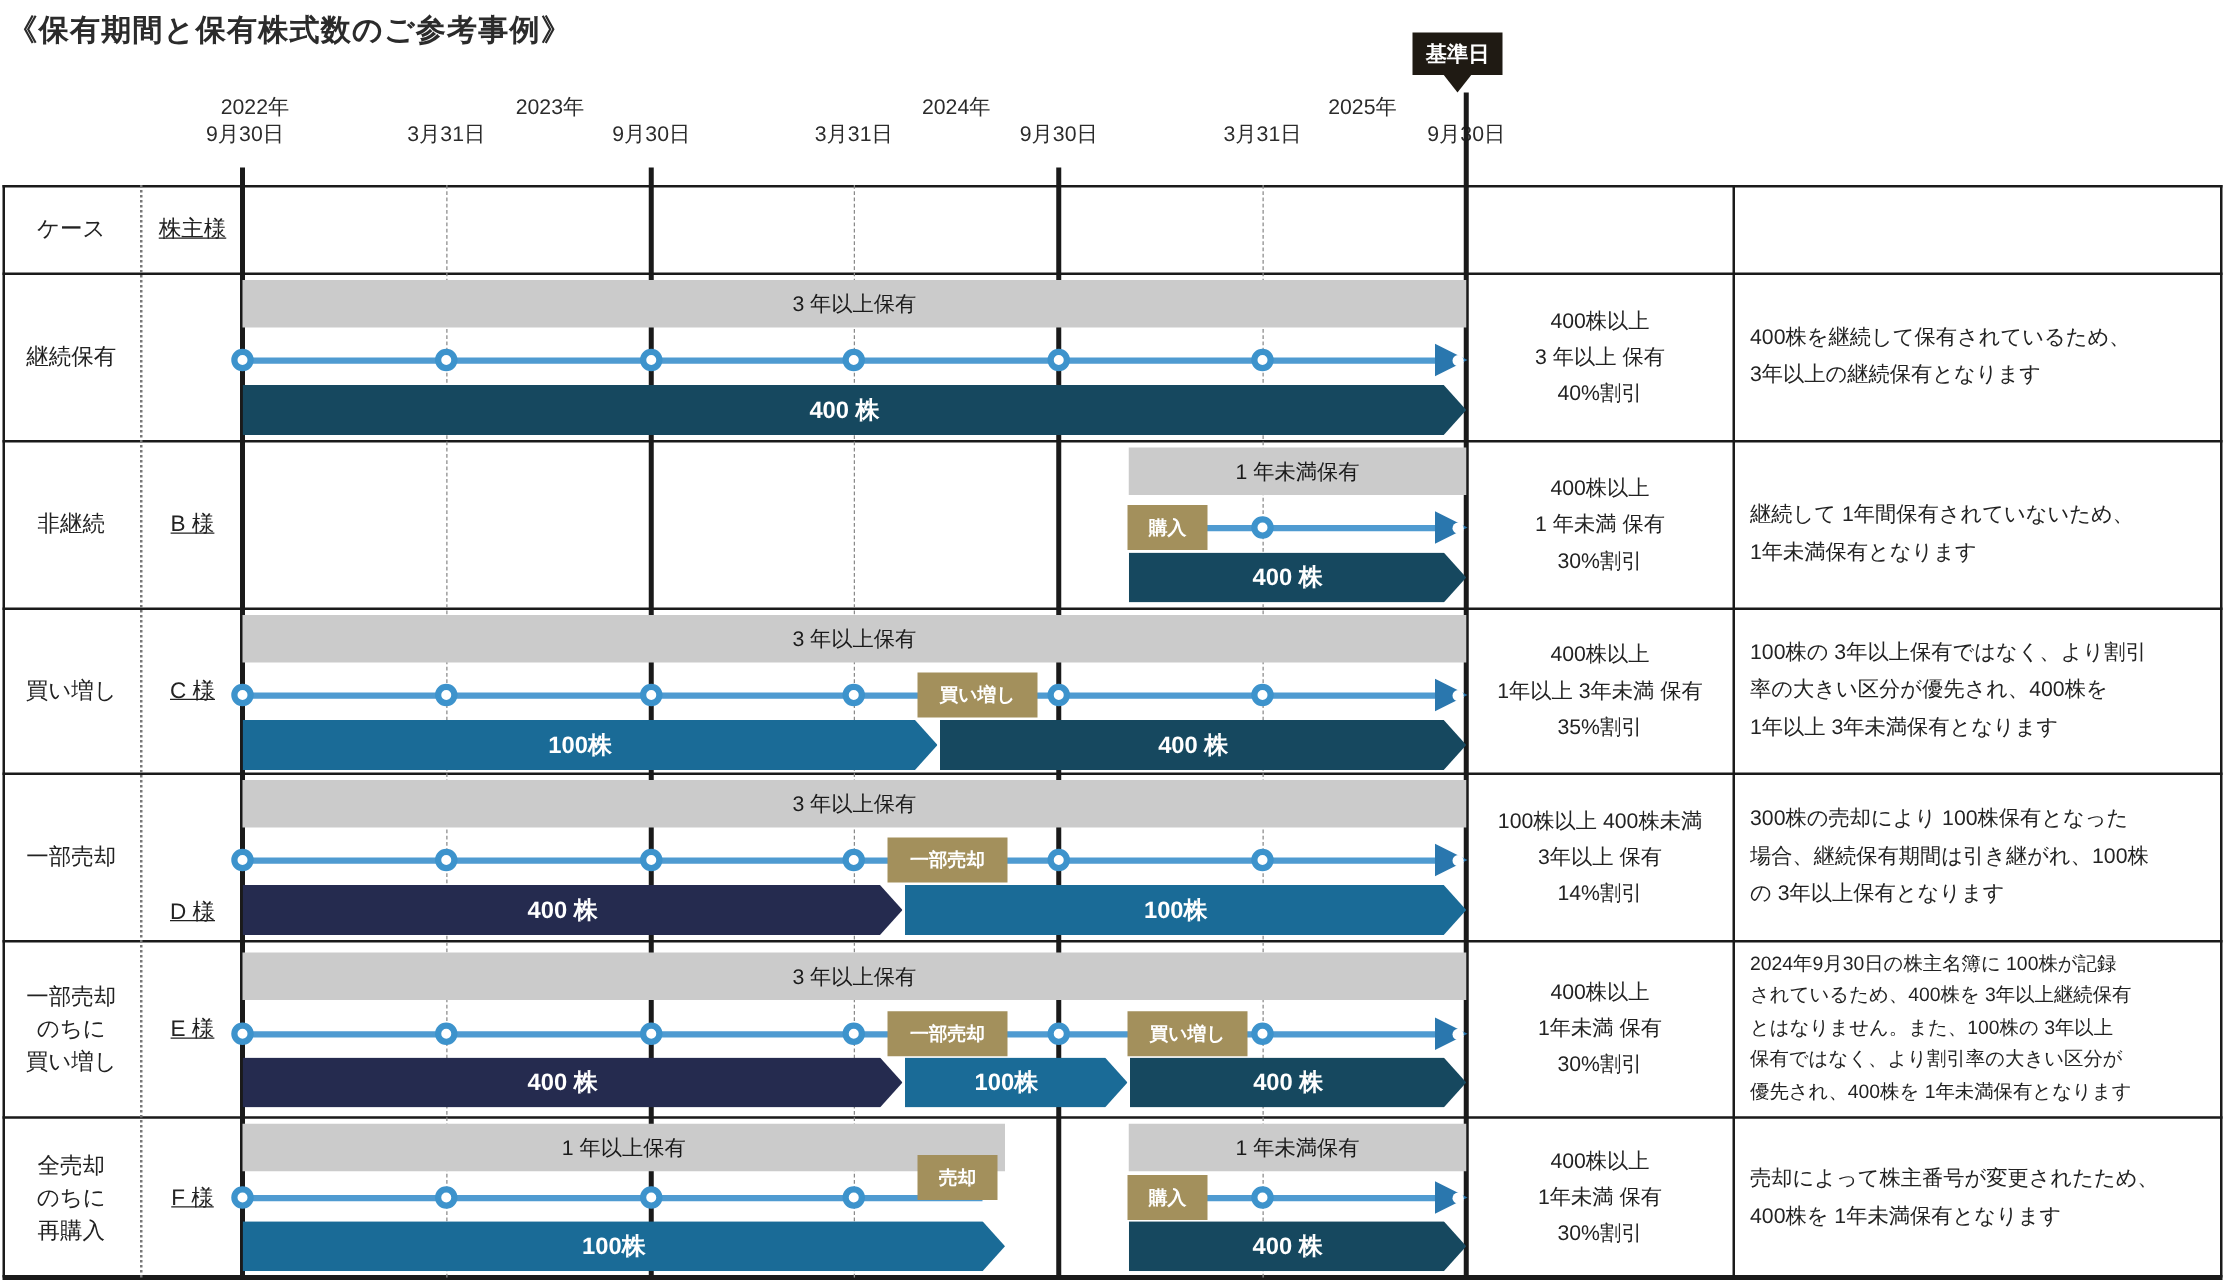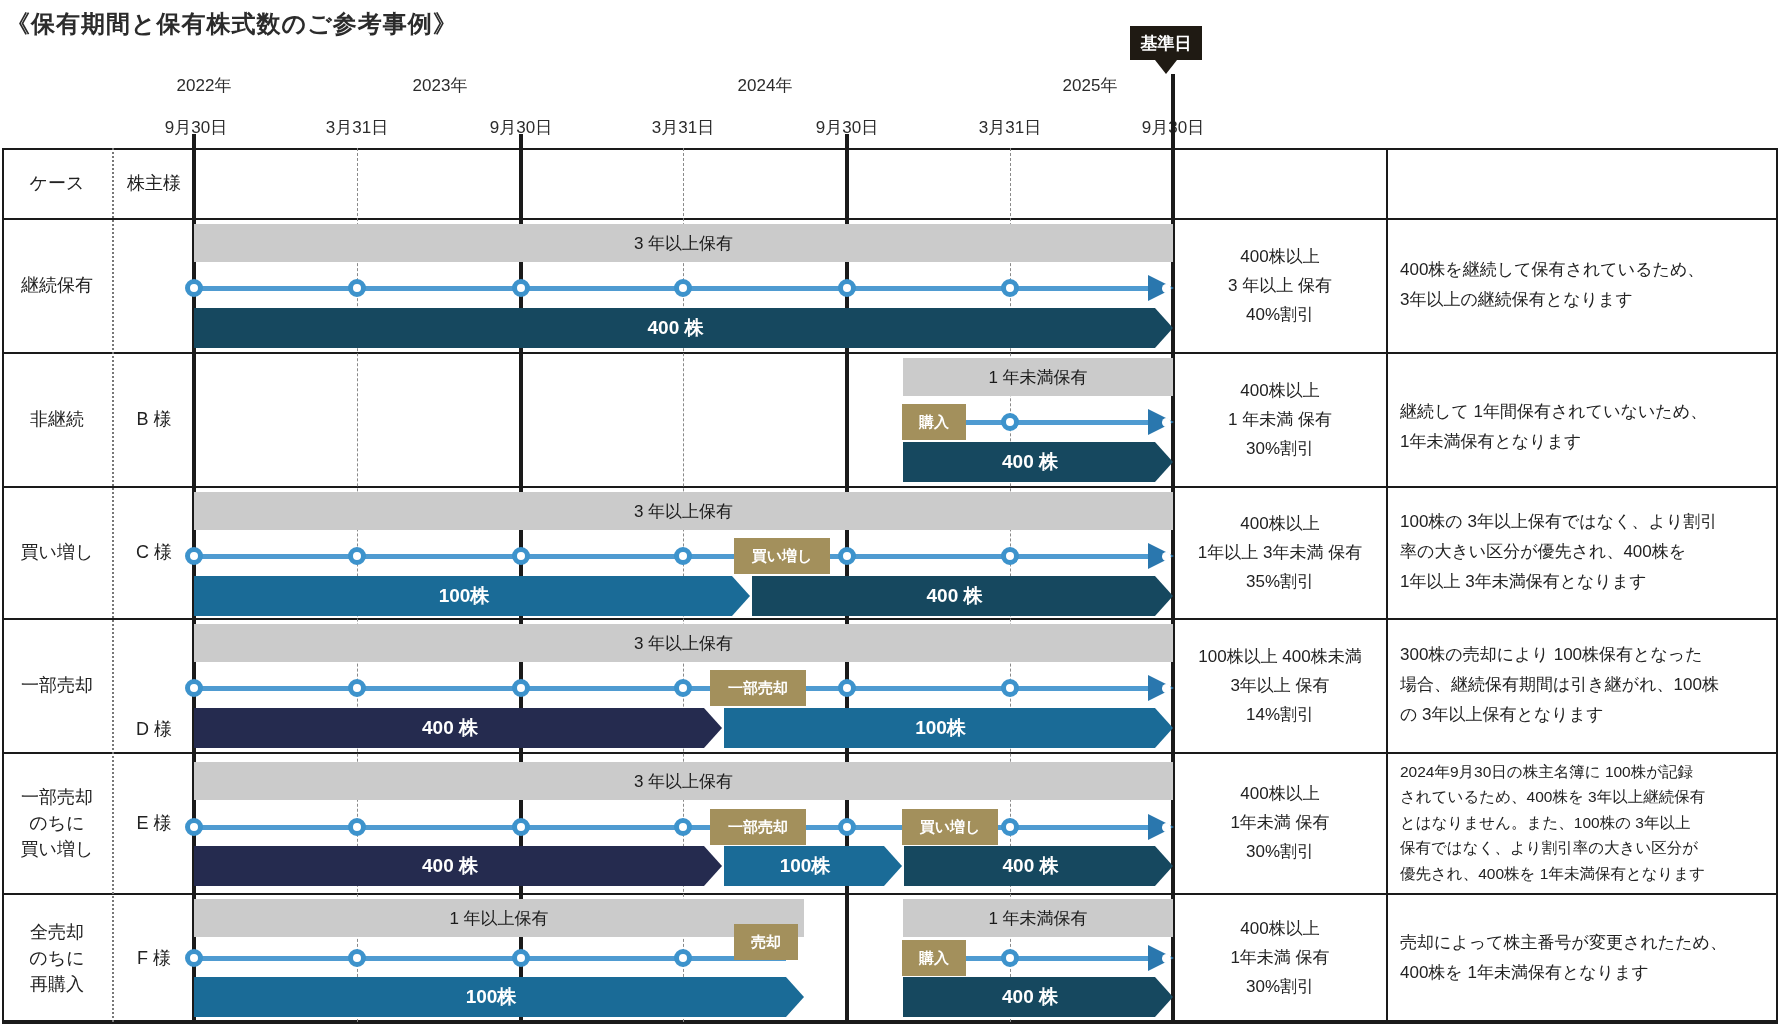--- a/index.html
+++ b/index.html
@@ -1,36 +1,36 @@
 <!DOCTYPE html>
 <html><head>
 <meta charset="utf-8">
 <style>
   html,body{margin:0;padding:0;background:#fff;}
   #stage{position:relative;width:1780px;height:1028px;background:#fff;overflow:hidden;
          font-family:"Liberation Sans","DejaVu Sans",sans-serif;color:#1a1a1a;}
   .abs{position:absolute;}
   .title{left:6px;top:8px;font-size:24px;font-weight:600;letter-spacing:1px;color:#2b2b2b;}
   .yr,.dt{position:absolute;transform:translateX(-50%);font-size:17px;color:#2b2b2b;white-space:nowrap;}
-  .yr{top:74px;} .dt{top:116px;text-align:right;}
+  .yr{top:74px;} .dt{top:96px;text-align:right;}
   .kijun-box{left:1130px;top:26px;width:72px;height:34px;background:#1f1a13;color:#fff;
              font-size:17px;font-weight:bold;display:flex;align-items:center;justify-content:center;}
   .kijun-tri{left:1155px;top:60px;width:0;height:0;border-left:11px solid transparent;
              border-right:11px solid transparent;border-top:14px solid #1f1a13;}
   
   .hline{position:absolute;left:2px;width:1776px;height:2px;background:#1a1a1a;}
   .vline{position:absolute;width:2px;background:#1a1a1a;}
   .vthick{position:absolute;width:4px;background:#1a1a1a;}
   .vdash{position:absolute;width:0;border-left:1px dashed #8a8a8a;}
   .vdot{position:absolute;width:0;border-left:2px dotted #777;}
   
   .cell{position:absolute;display:flex;align-items:center;justify-content:center;
         text-align:center;font-size:18px;color:#222;white-space:pre-line;line-height:26px;}
   .case{left:2px;width:110px;}
-  .sh{left:114px;width:80px;}
+  .sh{left:114px;width:80px;text-decoration:underline;}
   .stat{left:1179px;width:202px;flex-direction:column;font-size:17px;line-height:29px;}
   .note{left:1400px;width:366px;justify-content:flex-start;text-align:left;font-size:17px;
         line-height:30px;align-items:center;display:flex;}
   .note>div{white-space:pre-line;}
   .note-sm>div{font-size:15.5px;line-height:25.5px;}
   
   .gbar{position:absolute;height:38px;background:#cbcbcb;color:#1a1a1a;font-size:17px;
         display:flex;align-items:center;justify-content:center;}
   .sbar{position:absolute;height:40px;color:#fff;font-weight:bold;font-size:19px;
         display:flex;align-items:center;justify-content:center;box-sizing:border-box;padding-right:16px;

